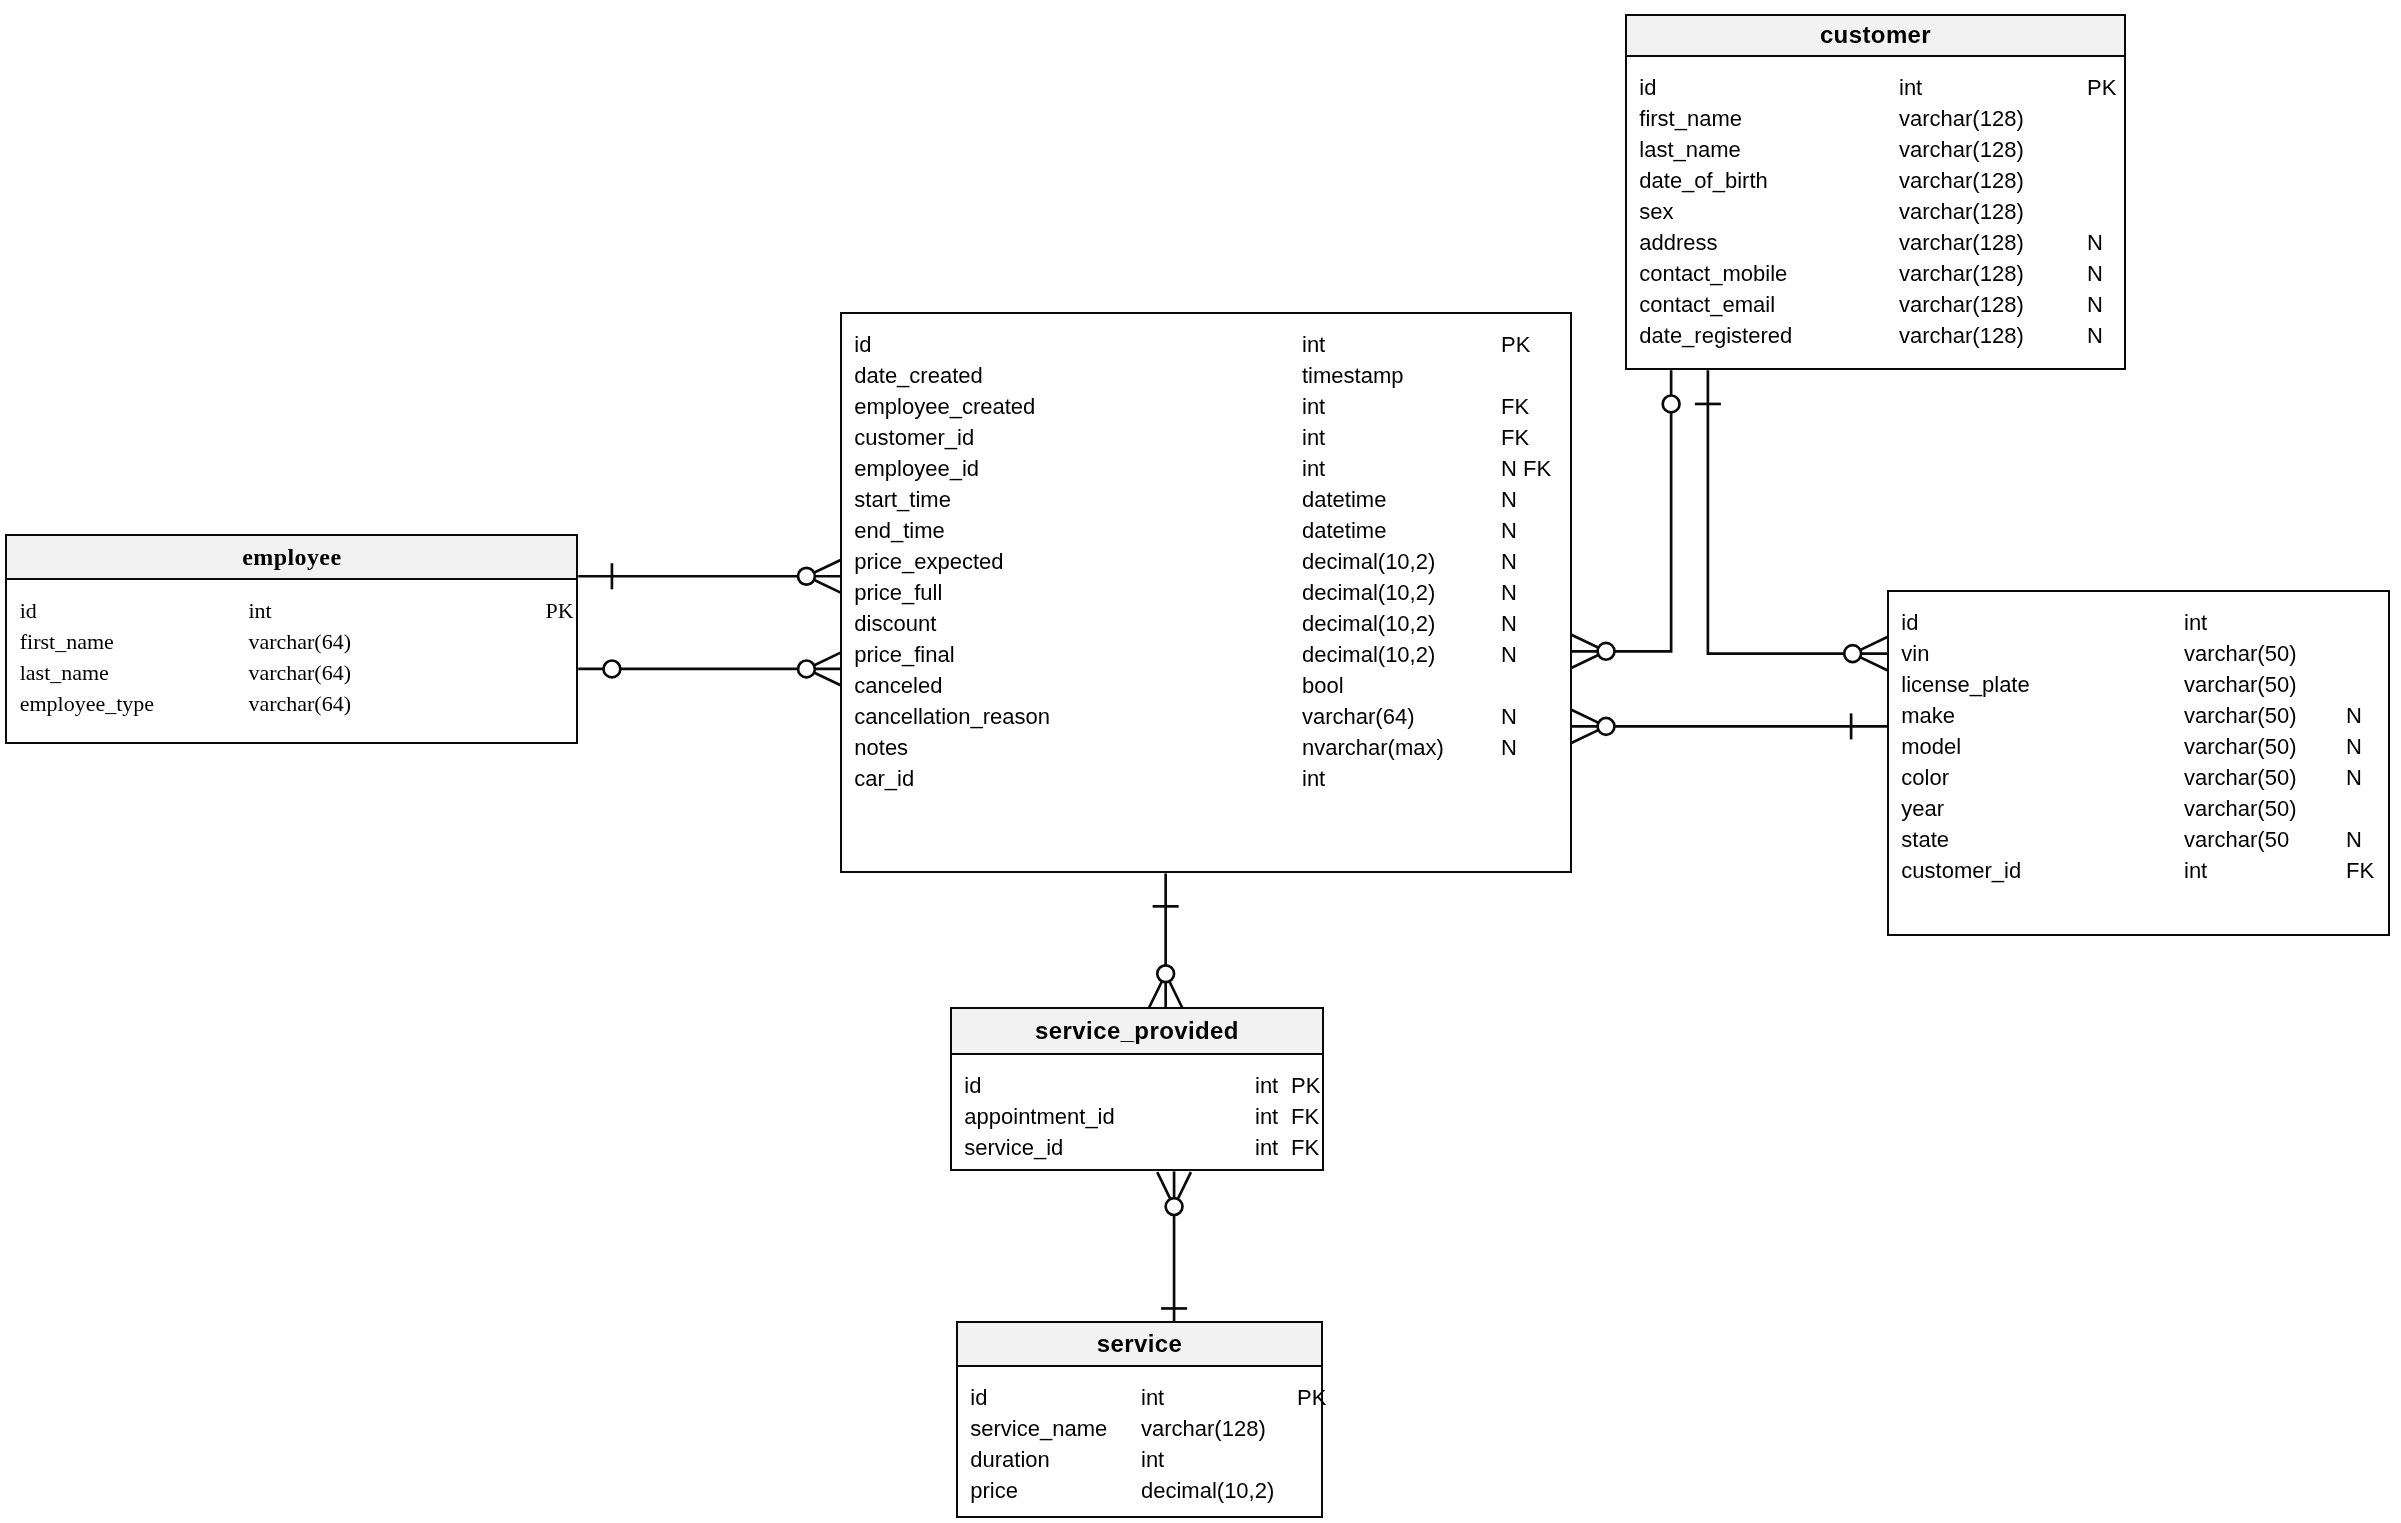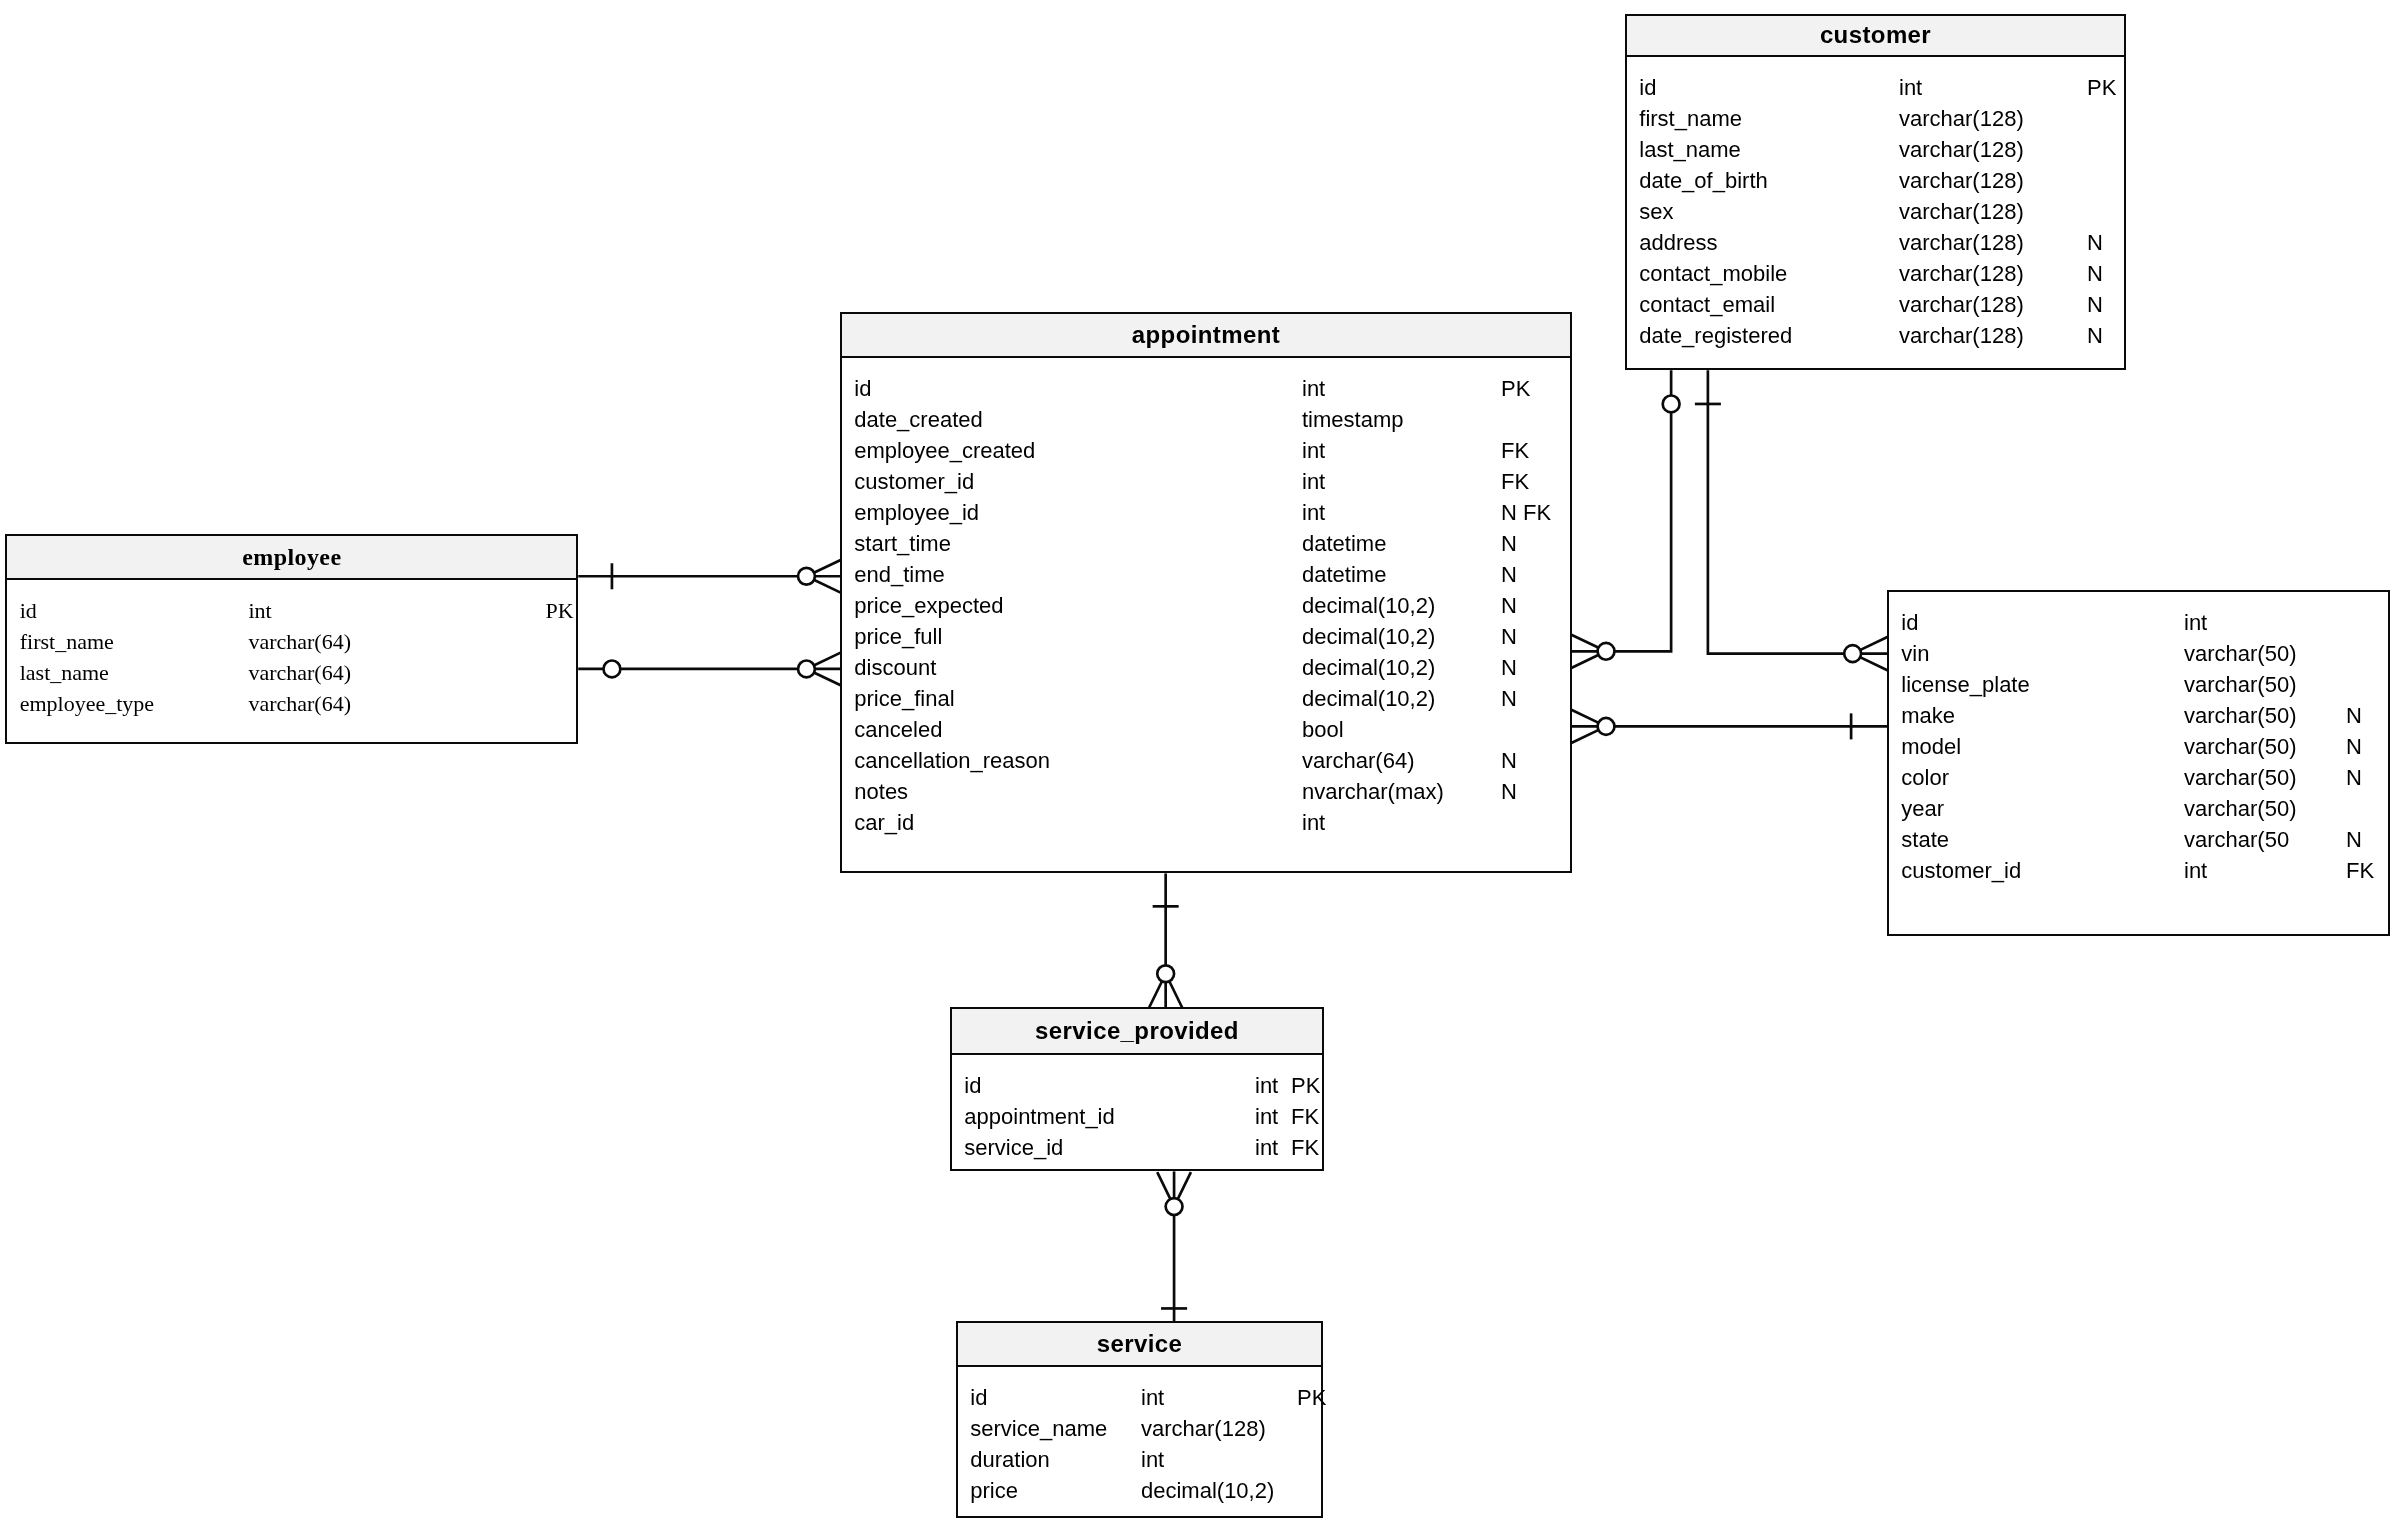--- a/index.html
+++ b/index.html
@@ -166,21 +166,20 @@
             <span class="col-flags">N</span>
           </div>
           <div class="tbl-row">
             <span class="col-name">date_registered</span>
             <span class="col-type">varchar(128)</span>
             <span class="col-flags">N</span>
           </div>
         </div>
       </div>
       <div class="table-box" style="left: 840px; top: 312px; width: 732px; height: 561px; --type-x: 460px; --flag-x: 659px;">
-        <div class="tbl-header" style="height: 44px;">appointment</div>
         <div class="tbl-rows">
           <div class="tbl-row">
             <span class="col-name">id</span>
             <span class="col-type">int</span>
             <span class="col-flags">PK</span>
           </div>
           <div class="tbl-row">
             <span class="col-name">date_created</span>
             <span class="col-type">timestamp</span>
           </div>

